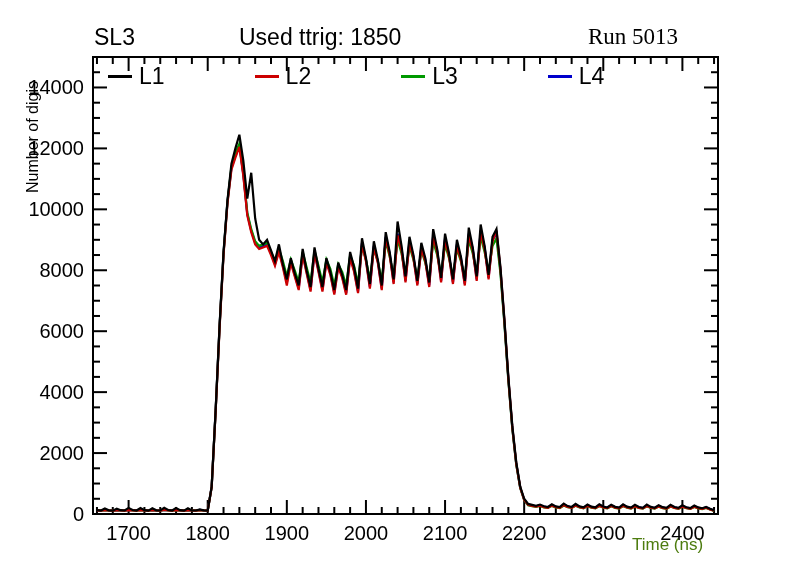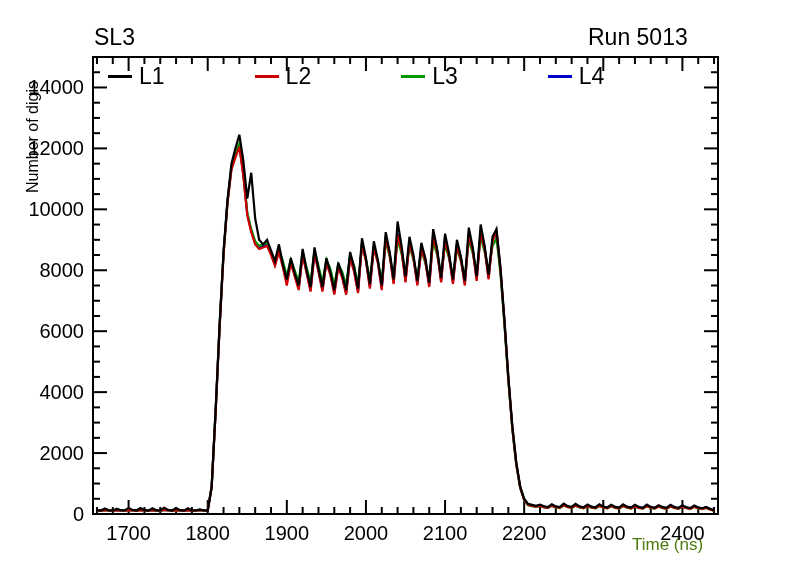--- a/index.html
+++ b/index.html
@@ -16,21 +16,21 @@
     overflow: hidden;
   }
   .hdr {
     position: absolute;
     font-size: 23px;
     color: #000000;
     white-space: nowrap;
   }
   #sl-label   { left: 94px;  top: 24px; }
   #ttrig-label{ left: 239px; top: 24px; }
-  #run-label  { left: 588px; top: 24px; }
+  #run-label  { left: 588px; top: 24px; font-family: Liberation Serif, serif; }
 
   #legend {
     position: absolute;
     left: 108px;
     top: 62px;
     width: 500px;
     height: 28px;
     display: flex;
     align-items: center;
     gap: 32px;
@@ -76,20 +76,21 @@
     font-size: 20px;
     fill: #000;
   }
 </style>
 </head>
 <body>
 
 <div id="root">
 
   <div class="hdr" id="sl-label">SL3</div>
+  <div class="hdr" id="ttrig-label">Used ttrig: 1850</div>
   <div class="hdr" id="run-label">Run 5013</div>
 
   <div id="legend">
       <div class="leg-entry">
         <div class="leg-swatch" style="background: rgb(0, 0, 0);"></div>
         <div class="leg-text">L1</div>
       </div>
       <div class="leg-entry">
         <div class="leg-swatch" style="background: rgb(204, 0, 0);"></div>
         <div class="leg-text">L2</div>

